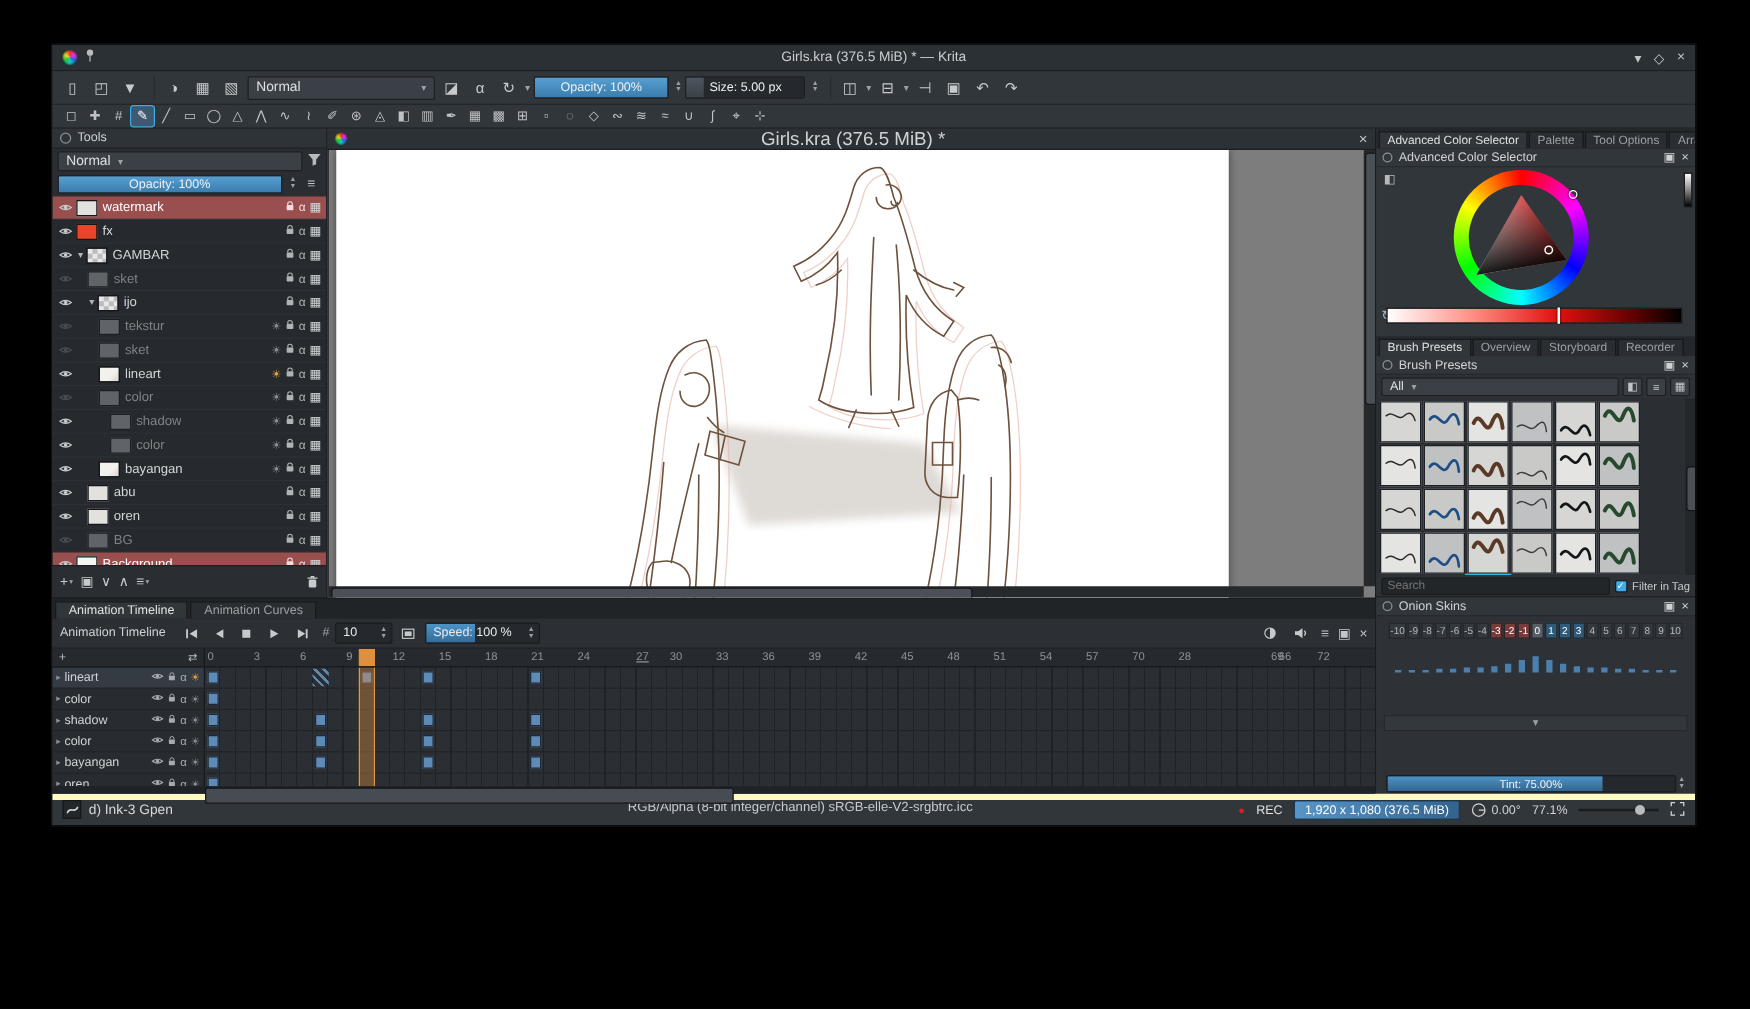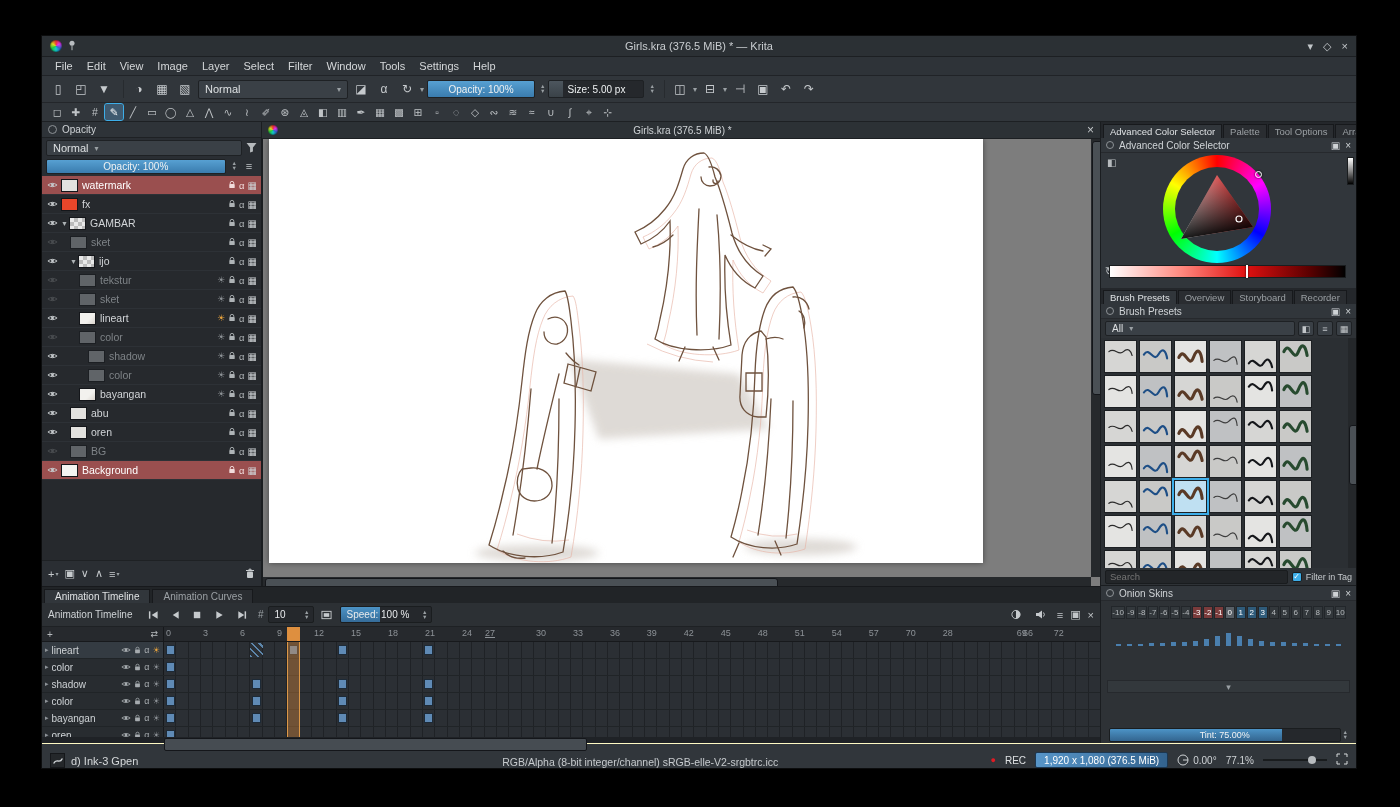--- a/index.html
+++ b/index.html
@@ -1,18 +1,18 @@
 <!DOCTYPE html>
 <html><head>
 <meta charset="utf-8">
 <style>
 *{box-sizing:border-box;margin:0;padding:0}
 html,body{width:1400px;height:807px;background:#000;overflow:hidden;
  font-family:"Liberation Sans","DejaVu Sans",sans-serif;color:#d6d9db;font-size:11px}
-.window{position:absolute;left:41px;top:35px;width:1316px;height:734px;background:#31363b;
+.window{position:absolute;left:41px;top:35px;width:1316px;height:626px;background:#31363b;
  border:1px solid #0c0d0e;display:flex;flex-direction:column}
 
 .titlebar{height:21px;background:#2b3034;display:flex;align-items:center;padding:0 8px;border-bottom:1px solid #1c1f22;flex:none}
 .tb-left{display:flex;align-items:center;gap:6px;width:180px}
 .app-logo{width:12px;height:12px;border-radius:50%;display:inline-block;
  background:conic-gradient(#e33,#d3e,#36c,#1cc,#2c4,#dd2,#e33);box-shadow:inset 0 0 2px #000}
 .pin svg{width:8px;height:11px;color:#b9bdc0}
 .tb-title{flex:1;text-align:center;color:#c9cdd0;font-size:11px}
 .tb-right{display:flex;gap:10px;width:180px;justify-content:flex-end;color:#c2c6c9;font-size:11px}
 .tb-right span{cursor:default}
@@ -73,21 +73,21 @@
 .licons .gr{font-size:10px;color:#cfd3d6}
 .layer-btns{height:26px;border-top:1px solid #1e2124;display:flex;align-items:center;padding:0 6px;gap:6px;flex:none;background:#2a2e33}
 .lb{color:#c6cacd;font-size:11px;display:inline-flex;align-items:center}
 .lb svg{width:10px;height:11px;fill:#c6cacd;stroke:#c6cacd}
 .lb .mini{font-size:6px;margin-left:1px;color:#9aa0a4}
 .lb.trash{margin-left:auto}
 
 .canvas-col{flex:1;display:flex;flex-direction:column;min-width:0;background:#2a2e33}
 .subwin-bar{height:17px;background:#2c3135;border-bottom:1px solid #1c1f22;display:flex;align-items:center;padding:0 6px;flex:none}
 .subwin-bar .app-logo{width:10px;height:10px}
-.subwin-title{flex:1;text-align:center;font-size:10px;color:#cfd3d6}
+.subwin-title{flex:1;text-align:center;font-size:15px;color:#cfd3d6}
 .subwin-close{color:#c2c6c9;font-size:12px}
 .canvas-area{flex:1;position:relative;background:#7d7d7d;overflow:hidden;border-left:1px solid #1a1d20}
 .white-canvas{position:absolute;left:6px;top:0;width:714px;height:424px;background:#fff;box-shadow:0 0 6px rgba(0,0,0,.45)}
 .vscroll{position:absolute;right:0;top:0;bottom:9px;width:9px;background:#26292c}
 .vscroll .thumb{position:absolute;left:1px;right:1px;top:2px;height:58%;background:#4a5055;border-radius:3px}
 .hscroll{position:absolute;left:0;right:9px;bottom:0;height:9px;background:#26292c}
 .hscroll .thumb{position:absolute;top:1px;bottom:1px;left:2px;width:62%;background:#4a5055;border-radius:3px}
 
 .timeline{height:157px;border-top:1px solid #17191c;background:#25282c;display:flex;flex-direction:column;flex:none}
 .tl-tabs{height:16px;display:flex;align-items:flex-end;background:#212427;padding-left:2px;flex:none}
@@ -175,21 +175,21 @@
 .onion-spacer{flex:1}
 .tint-row{height:16px;display:flex;align-items:center;padding:0 8px;flex:none}
 .tint-slider{flex:1;height:14px;background:#25282c;border:1px solid #1a1d1f;border-radius:2px;position:relative;overflow:hidden;display:flex;align-items:center;justify-content:center}
 .tint-fill{position:absolute;left:0;top:0;bottom:0;background:linear-gradient(#4c93c6,#33658f)}
 .tint-label{position:relative;z-index:1;font-size:9px;color:#f0f2f3}
 .onion-legend{height:18px;display:flex;align-items:center;gap:5px;padding:0 8px 2px;flex:none}
 .swatch{width:22px;height:10px;border:1px solid #14161a}
 .legend-label{font-size:9px;color:#c6cacd}
 .legend-right{margin-left:auto;display:flex;align-items:center;gap:5px}
 
-.statusbar{height:25px;background:#31363b;border-top:1px solid #fef9c3;display:flex;align-items:flex-end;padding:0 8px;gap:10px;flex:none}
+.statusbar{height:25px;background:#31363b;border-top:5px solid #fef9c3;display:flex;align-items:flex-start;padding:0 8px;gap:10px;flex:none}
 .sb-brush{display:flex;align-items:center;gap:6px;width:240px}
 .sb-brush .bthumb{width:15px;height:15px;background:#24272a;border:1px solid #15171a;display:flex;align-items:center;justify-content:center}
 .sb-brush .bthumb svg{width:12px;height:12px}
 .sb-center{flex:1;text-align:center;color:#c6cacd;font-size:10.5px}
 .sb-right{display:flex;align-items:center;gap:9px}
 .rec-dot{color:#e01b24;font-size:9px}
 .rec-label{color:#dfe2e4;font-size:10px}
 .mem-bar{height:16px;padding:0 8px;display:flex;align-items:center;border-radius:2px;color:#fff;font-size:10px;
  background:linear-gradient(to right,#5795c8,#33638e);border:1px solid #1d3750}
 .angle{display:flex;align-items:center;gap:4px;color:#cfd3d6;font-size:10px}
@@ -218,33 +218,20 @@
           </svg></span>
     </div>
     <span class="tb-title">Girls.kra (376.5 MiB) * — Krita</span>
     <div class="tb-right">
       <span>▾</span>
       <span>◇</span>
       <span>×</span>
     </div>
   </div>
 
-  <div class="menubar" id="menubar">
-      <span class="menu-item">File</span>
-      <span class="menu-item">Edit</span>
-      <span class="menu-item">View</span>
-      <span class="menu-item">Image</span>
-      <span class="menu-item">Layer</span>
-      <span class="menu-item">Select</span>
-      <span class="menu-item">Filter</span>
-      <span class="menu-item">Window</span>
-      <span class="menu-item">Tools</span>
-      <span class="menu-item">Settings</span>
-      <span class="menu-item">Help</span>
-    </div>
 
   <div class="toolbar1">
     <span class="tbtn">▯</span>
     <span class="tbtn">◰</span>
     <span class="tbtn">▼</span>
     <span class="tsep"></span>
     <span class="tbtn">◑</span>
     <span class="tbtn">▦</span>
     <span class="tbtn">▧</span>
     <div class="combo blend-combo">
@@ -315,21 +302,21 @@
       <span class="tool-btn">⊹</span>
     </div>
 
   <div class="workspace">
     <div class="left-center">
       <div class="upper">
 
         <div class="layers-dock">
           <div class="dock-head">
             <span class="dot"></span>
-            <span>Opacity</span>
+            <span>Tools</span>
             <span class="spacer"></span>
           </div>
           <div class="blend-row">
             <div class="combo">
               <span>Normal</span>
               <span class="caret">▾</span>
             </div>
             <span class="funnel"><svg viewBox="0 0 10 10">
                   <path d="M0.5 1 h9 L6.3 5 v3.6 l-2.6 1 V5 Z"></path>
                 </svg></span>
@@ -821,21 +808,21 @@
               <div class="ruler-cur" style="left: 123.3px; width: 12.33px;"></div>
               <span class="rnum" style="left: 2px;">0</span>
               <span class="rnum" style="left: 38.99px;">3</span>
               <span class="rnum" style="left: 75.98px;">6</span>
               <span class="rnum" style="left: 112.97px;">9</span>
               <span class="rnum" style="left: 149.96px;">12</span>
               <span class="rnum" style="left: 186.95px;">15</span>
               <span class="rnum" style="left: 223.94px;">18</span>
               <span class="rnum" style="left: 260.93px;">21</span>
               <span class="rnum" style="left: 297.92px;">24</span>
-              <span class="rnum" style="left: 321px; text-decoration: underline;">27</span>
+              <span class="rnum" style="left: 345px; text-decoration: underline;">27</span>
               <span class="rnum" style="left: 371.9px;">30</span>
               <span class="rnum" style="left: 408.89px;">33</span>
               <span class="rnum" style="left: 445.88px;">36</span>
               <span class="rnum" style="left: 482.87px;">39</span>
               <span class="rnum" style="left: 519.86px;">42</span>
               <span class="rnum" style="left: 556.85px;">45</span>
               <span class="rnum" style="left: 593.84px;">48</span>
               <span class="rnum" style="left: 630.83px;">51</span>
               <span class="rnum" style="left: 667.82px;">54</span>
               <span class="rnum" style="left: 704.81px;">57</span>

